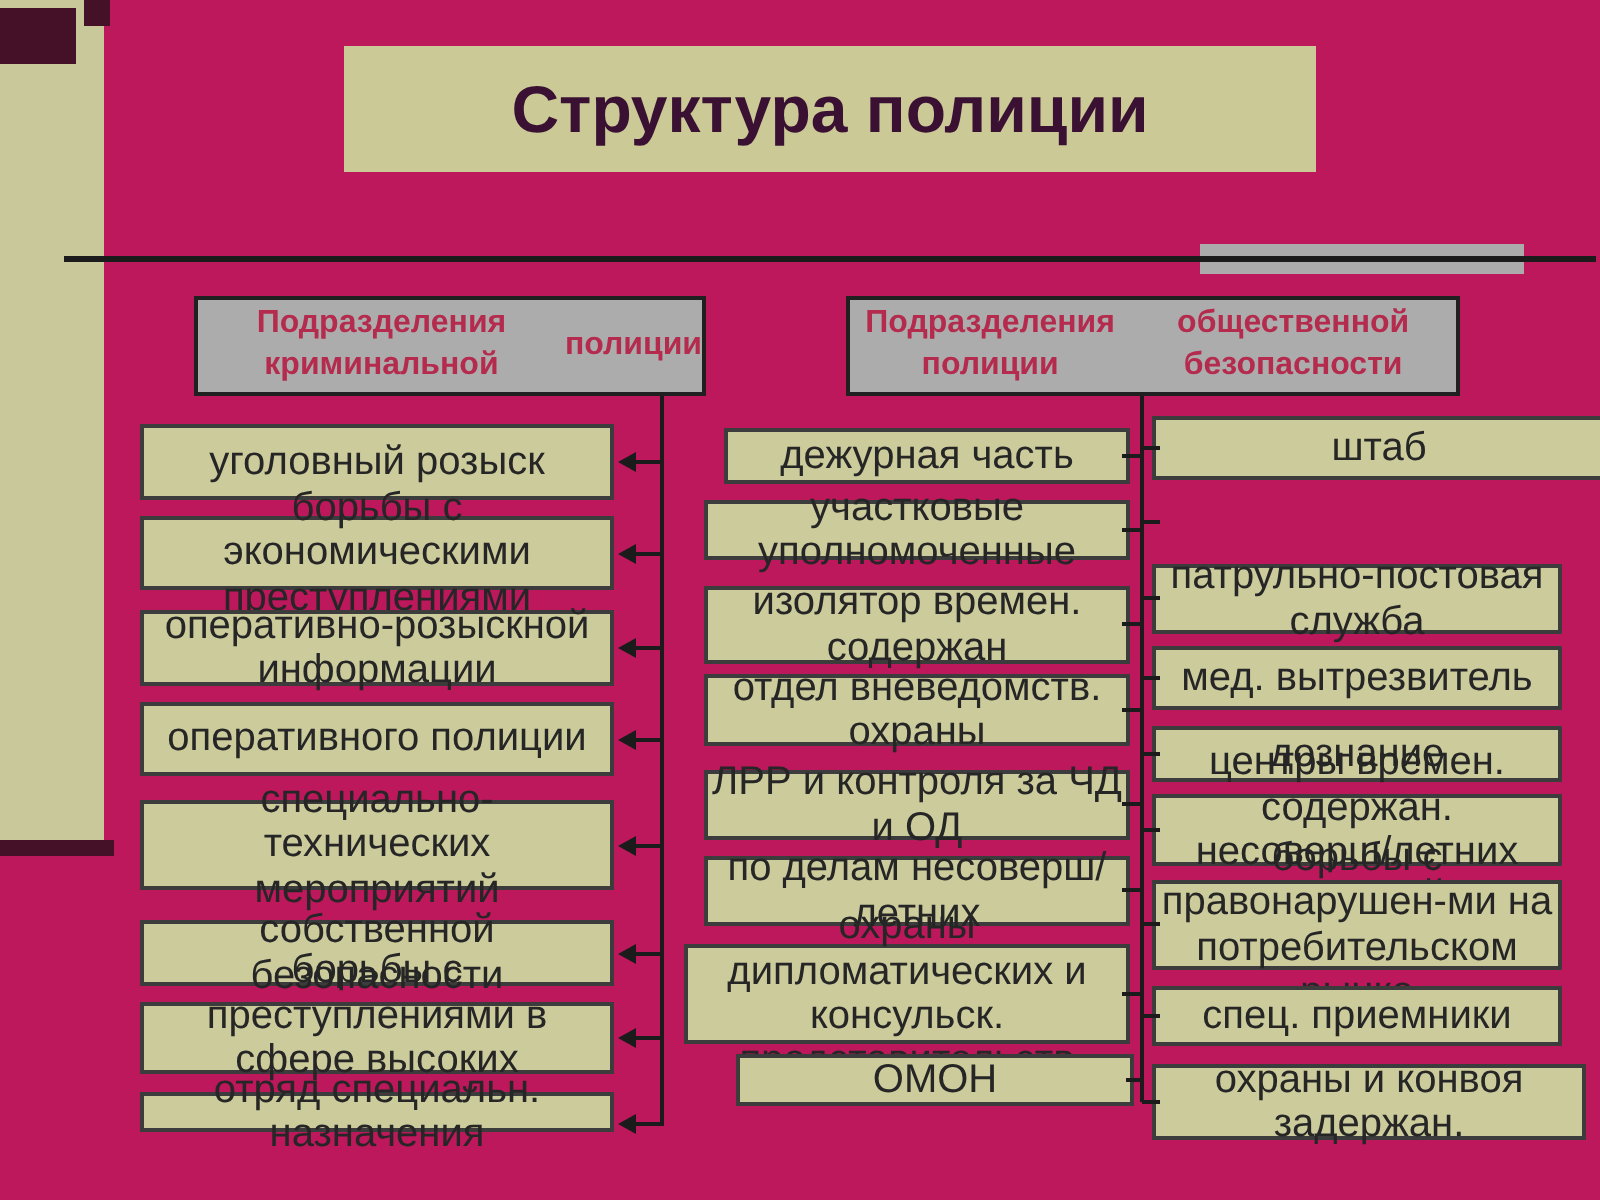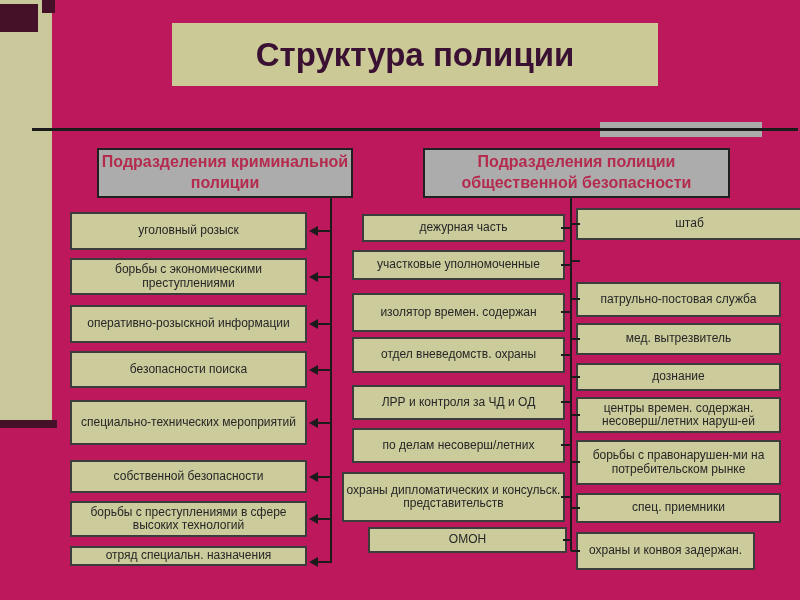--- a/index.html
+++ b/index.html
@@ -18,26 +18,26 @@
   
   .title-box{
     left:172px;top:23px;width:486px;height:63px;background:#CBCA96;
     display:flex;align-items:center;justify-content:center;
     font-size:33px;font-weight:bold;color:#3A1033;
   }
   
   .box{
     position:absolute;background:#CCCB9C;border:2px solid #3C3C3C;
     box-sizing:border-box;display:flex;align-items:center;justify-content:center;
-    text-align:center;font-size:12px;line-height:1.12;color:#262626;
+    text-align:center;font-size:20px;line-height:1.12;color:#262626;
     padding:0 2px;
   }
   .header-box{
     position:absolute;background:#ACACAC;border:2px solid #202020;
-    box-sizing:border-box;display:flex;flex-direction:column;align-items:center;justify-content:center;
+    box-sizing:border-box;display:flex;flex-direction:row;align-items:center;justify-content:center;
     text-align:center;font-size:16px;font-weight:bold;line-height:1.3;color:#B42B4E;
   }
   .tight{padding:0;}
   svg.connectors{position:absolute;left:0;top:0;pointer-events:none;}
 </style>
 </head>
 <body>
 
 <div class="slide">
 
@@ -57,21 +57,21 @@
     <span>полиции</span>
   </div>
   <div class="header-box" style="left:423px;top:148px;width:307px;height:50px;">
     <span>Подразделения полиции</span>
     <span>общественной безопасности</span>
   </div>
 
   <div class="box" style="left:70px;top:212px;width:237px;height:38px;">уголовный розыск</div>
   <div class="box" style="left:70px;top:258px;width:237px;height:37px;">борьбы с экономическими преступлениями</div>
   <div class="box" style="left:70px;top:305px;width:237px;height:38px;">оперативно-розыскной информации</div>
-  <div class="box" style="left:70px;top:351px;width:237px;height:37px;">безопасности поиска</div>
+  <div class="box" style="left:70px;top:351px;width:237px;height:37px;">оперативного полиции</div>
   <div class="box" style="left:70px;top:400px;width:237px;height:45px;">специально-технических мероприятий</div>
   <div class="box" style="left:70px;top:460px;width:237px;height:33px;">собственной безопасности</div>
   <div class="box" style="left:70px;top:501px;width:237px;height:36px;">борьбы с преступлениями  в сфере высоких технологий</div>
   <div class="box" style="left:70px;top:546px;width:237px;height:20px;">отряд специальн. назначения</div>
 
   <div class="box" style="left:362px;top:214px;width:203px;height:28px;">дежурная часть</div>
   <div class="box tight" style="left:352px;top:250px;width:213px;height:30px;">участковые уполномоченные</div>
   <div class="box" style="left:352px;top:293px;width:213px;height:39px;">изолятор времен. содержан</div>
   <div class="box" style="left:352px;top:337px;width:213px;height:36px;">отдел вневедомств. охраны</div>
   <div class="box" style="left:352px;top:385px;width:213px;height:35px;">ЛРР и контроля за ЧД и ОД</div>
@@ -79,21 +79,21 @@
   <div class="box" style="left:342px;top:472px;width:223px;height:50px;">охраны дипломатических  и консульск. представительств</div>
   <div class="box" style="left:368px;top:527px;width:199px;height:26px;">ОМОН</div>
 
   <div class="box" style="left:576px;top:208px;width:227px;height:32px;">штаб</div>
   <div class="box" style="left:576px;top:282px;width:205px;height:35px;">патрульно-постовая служба</div>
   <div class="box" style="left:576px;top:323px;width:205px;height:32px;">мед. вытрезвитель</div>
   <div class="box" style="left:576px;top:363px;width:205px;height:28px;">дознание</div>
   <div class="box" style="left:576px;top:397px;width:205px;height:36px;">центры времен. содержан. несоверш/летних  наруш-ей</div>
   <div class="box" style="left:576px;top:440px;width:205px;height:45px;">борьбы с правонарушен-ми на  потребительском рынке</div>
   <div class="box" style="left:576px;top:493px;width:205px;height:30px;">спец. приемники</div>
-  <div class="box" style="left:576px;top:532px;width:179px;height:38px;">охраны и конвоя задержан.</div>
+  <div class="box" style="left:576px;top:532px;width:217px;height:38px;">охраны и конвоя задержан.</div>
 
   <svg class="connectors" width="800" height="600" viewBox="0 0 800 600">
     <g stroke="#1B1B1B" stroke-width="2" fill="#1B1B1B">
       <line x1="331" y1="198" x2="331" y2="562"></line>
       <line x1="317" y1="231" x2="332" y2="231"></line>
       <polygon points="309,231 318,226 318,236" stroke="none"></polygon>
       <line x1="317" y1="277" x2="332" y2="277"></line>
       <polygon points="309,277 318,272 318,282" stroke="none"></polygon>
       <line x1="317" y1="324" x2="332" y2="324"></line>
       <polygon points="309,324 318,319 318,329" stroke="none"></polygon>

